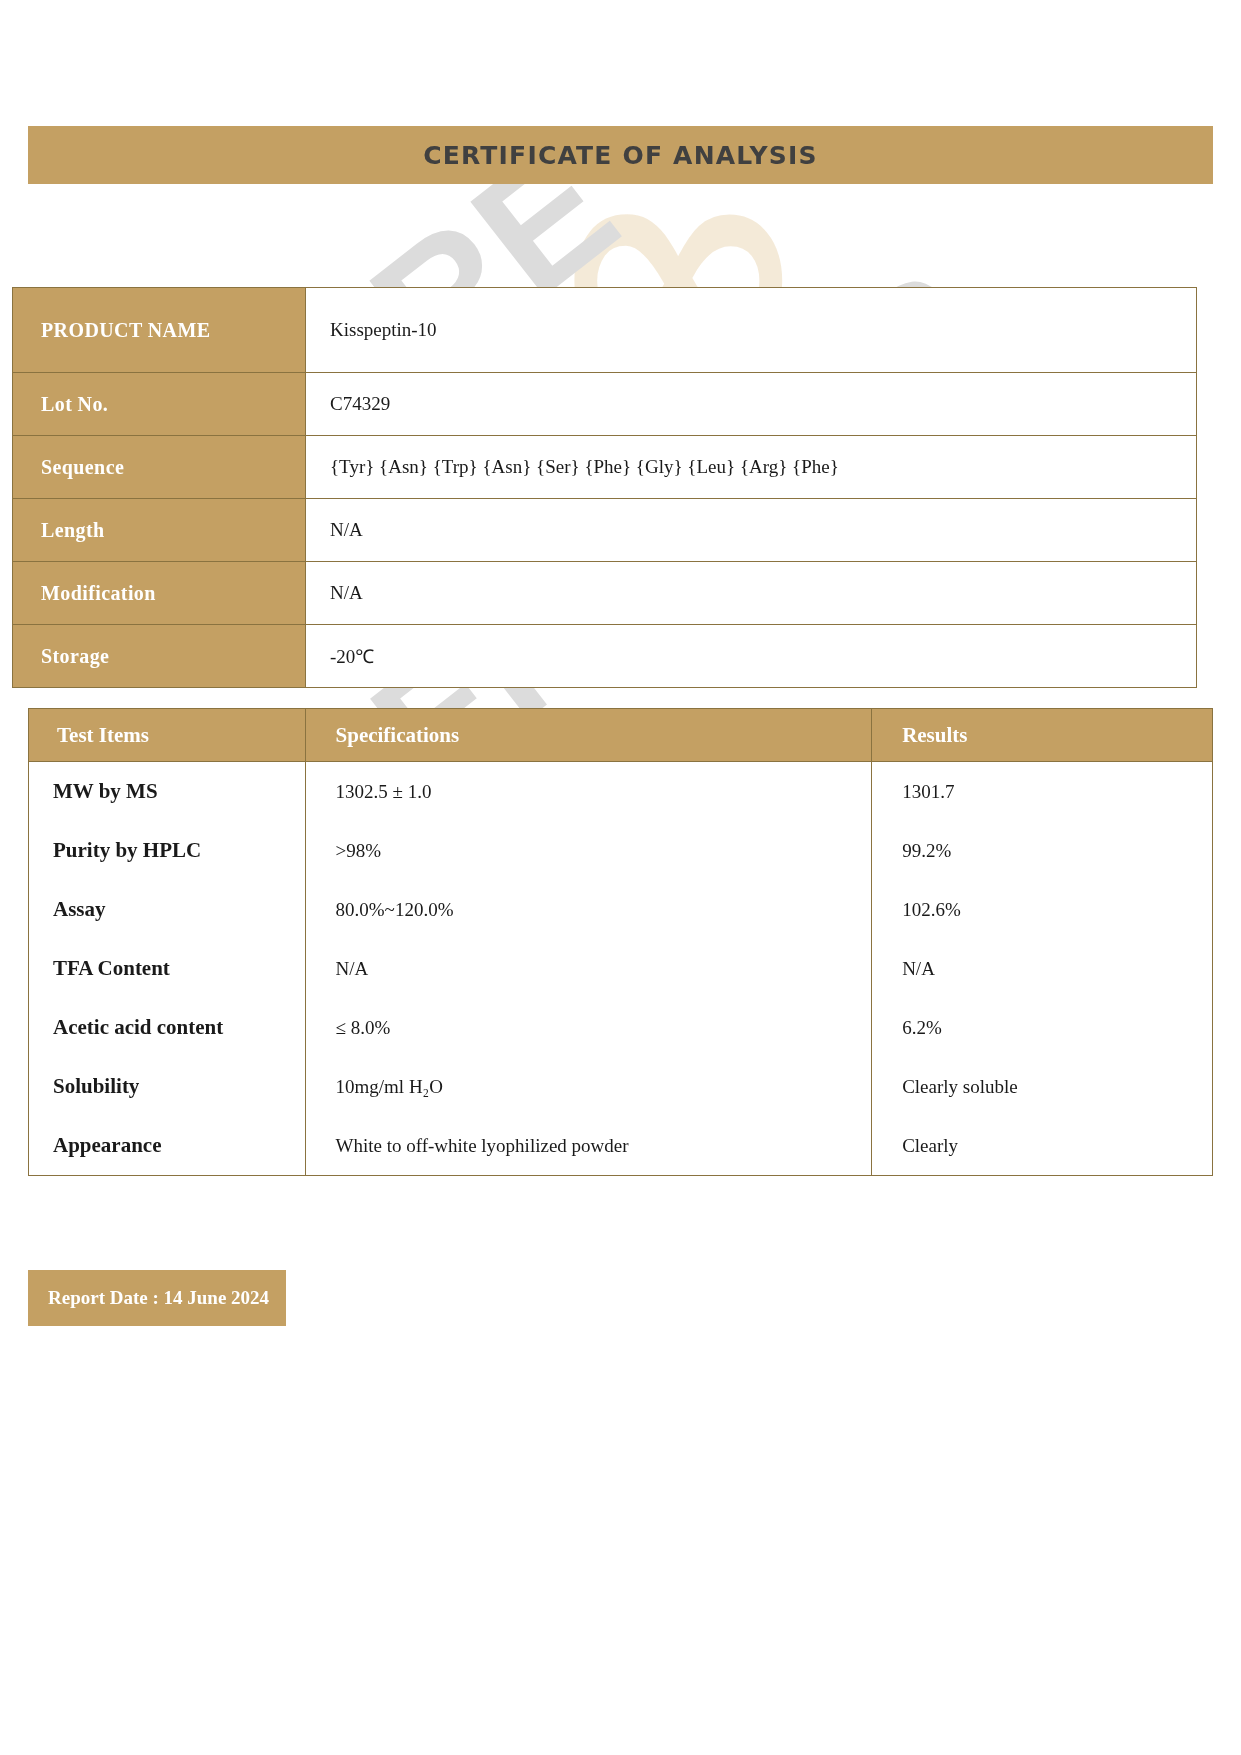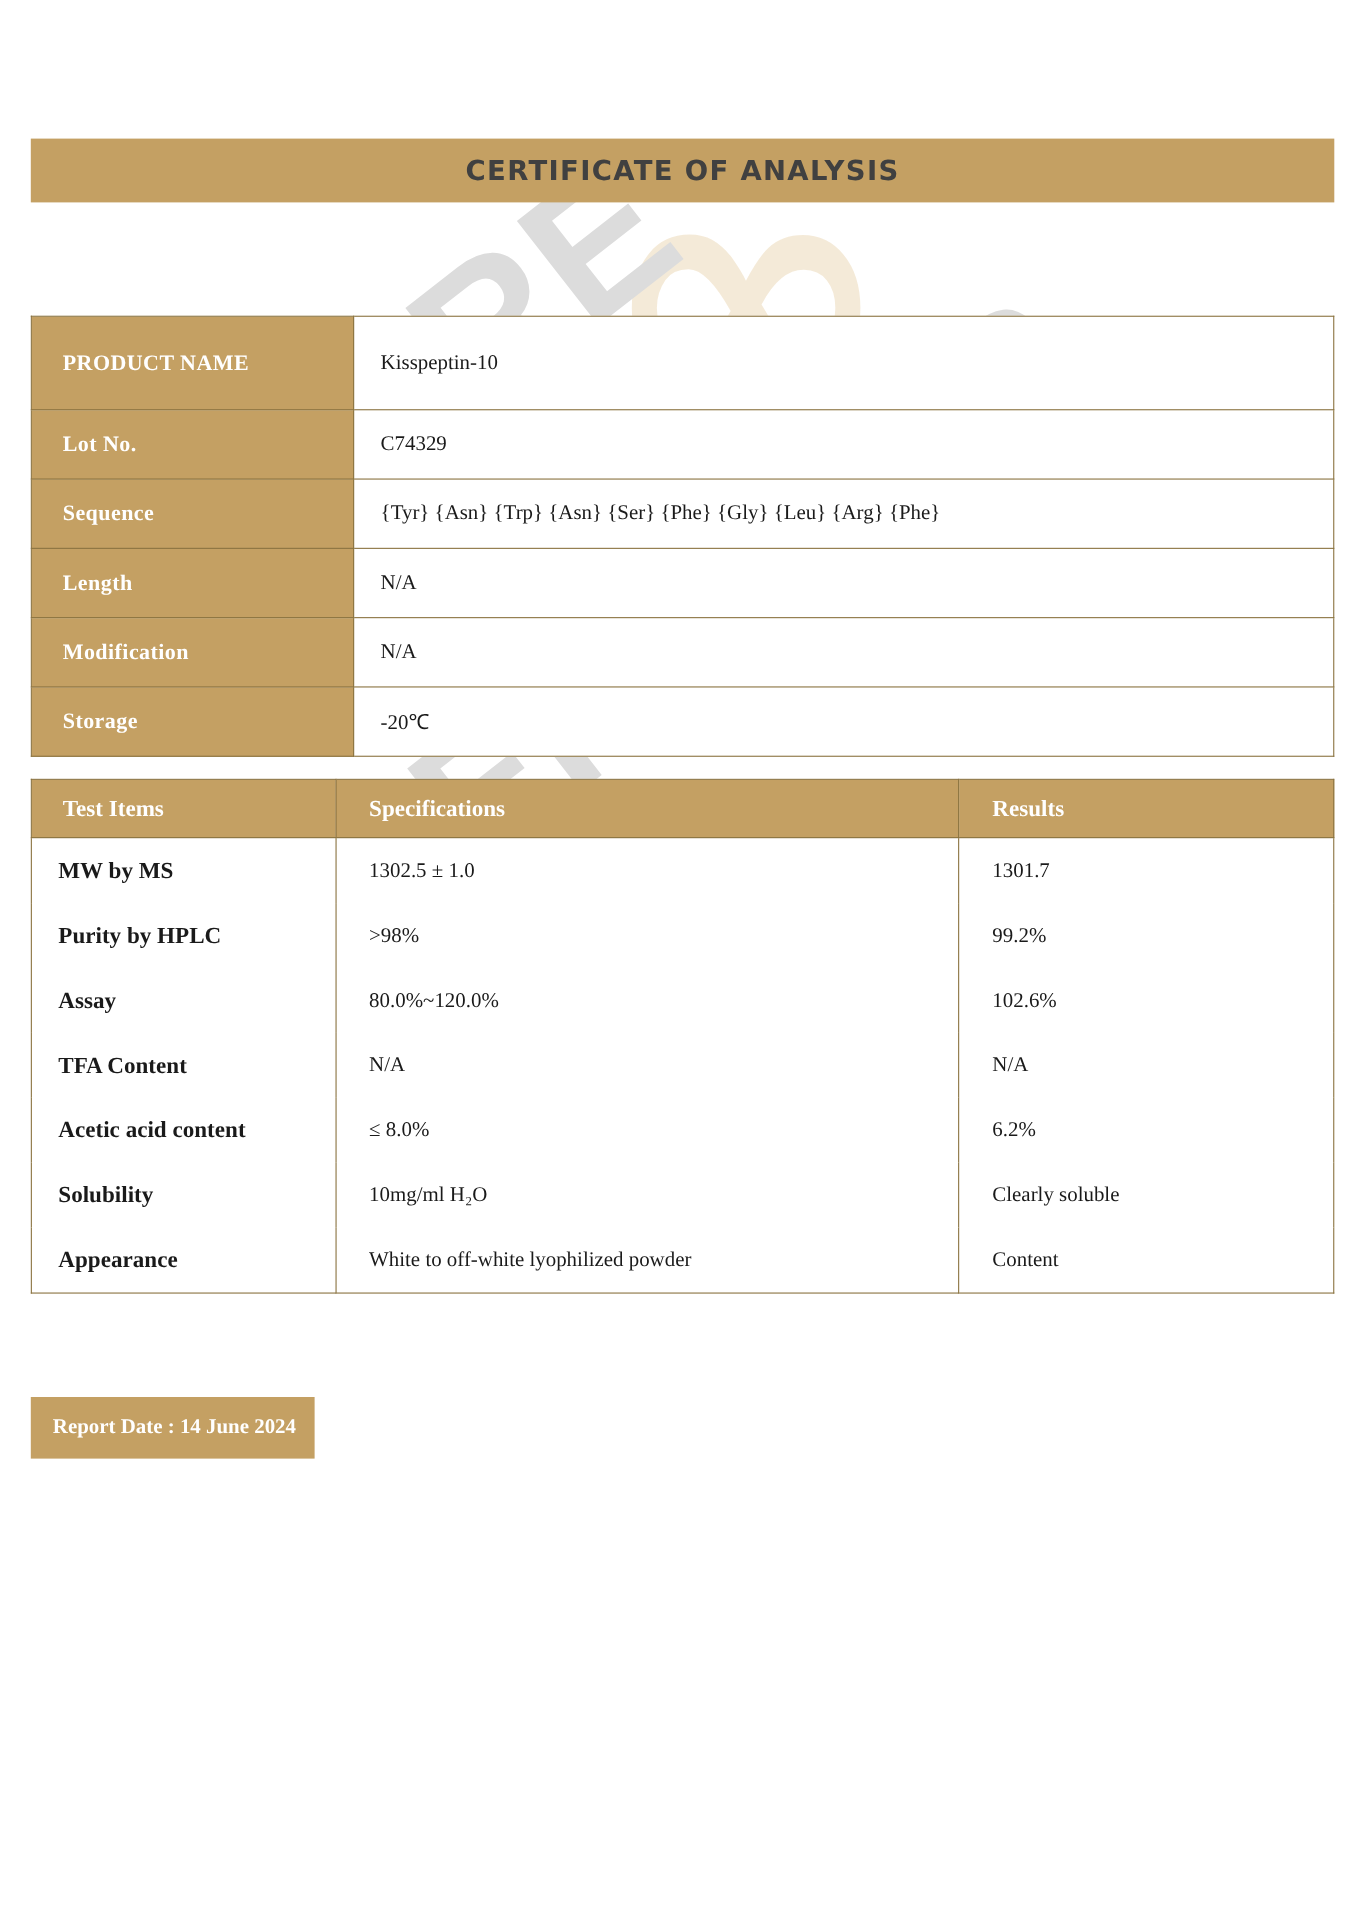--- a/index.html
+++ b/index.html
@@ -83,21 +83,21 @@
     color: #404040;
     font-family: "DejaVu Sans", sans-serif;
     font-weight: 700;
     font-size: 25px;
     letter-spacing: 1.2px;
   }
 
   
   .info-table {
     position: absolute;
-    left: 28px;
+    left: 12px;
     top: 287px;
     width: 1185px;
     border-collapse: collapse;
     background: #ffffff;
   }
   .info-table td {
     border: 1px solid #8a7340;
     padding: 0;
     vertical-align: middle;
   }
@@ -271,21 +271,21 @@
         <td class="c3">6.2%</td>
       </tr>
       <tr>
         <td class="c1">Solubility</td>
         <td class="c2">10mg/ml H₂O</td>
         <td class="c3">Clearly soluble</td>
       </tr>
       <tr>
         <td class="c1">Appearance</td>
         <td class="c2">White to off-white lyophilized powder</td>
-        <td class="c3">Content</td>
+        <td class="c3">Clearly</td>
       </tr>
     </tbody>
   </table>
 
   <div class="report-date">
     <span class="rd-text">Report Date : 14 June 2024</span>
   </div>
 
 </div>
 

